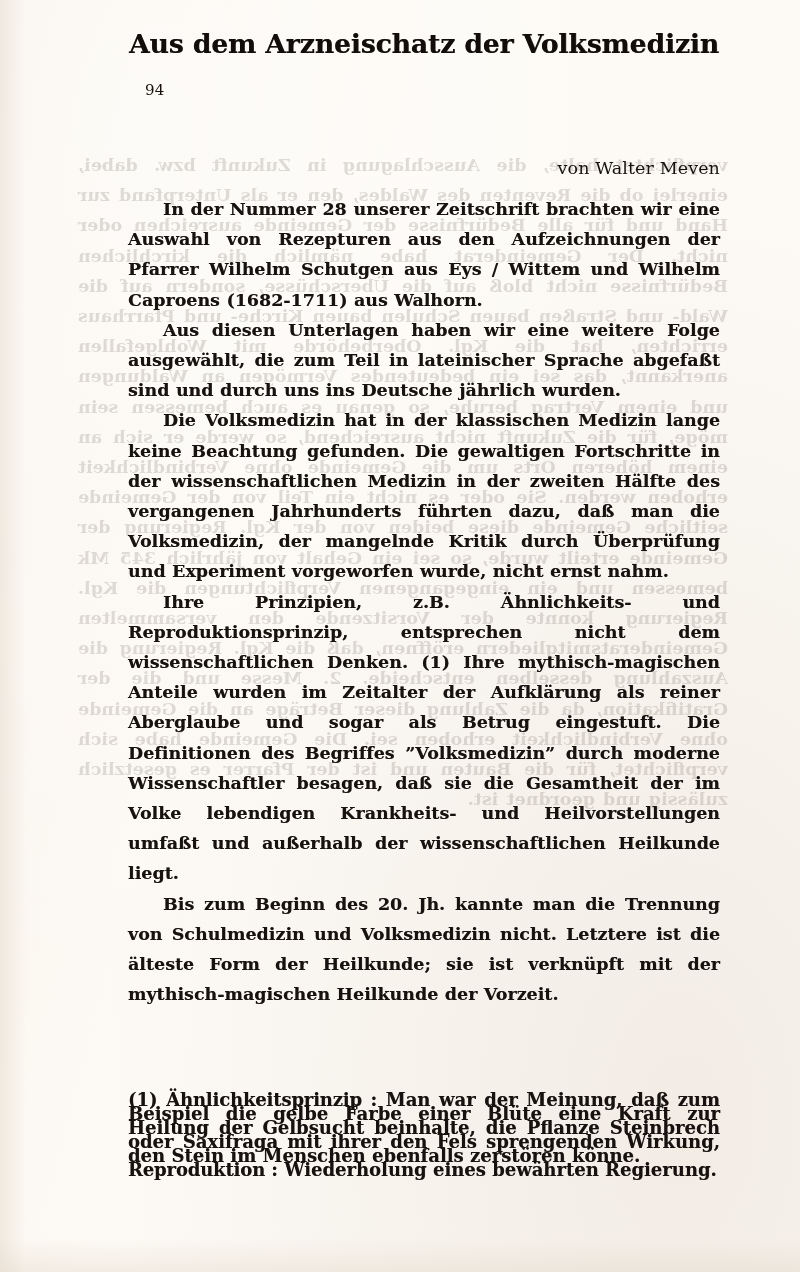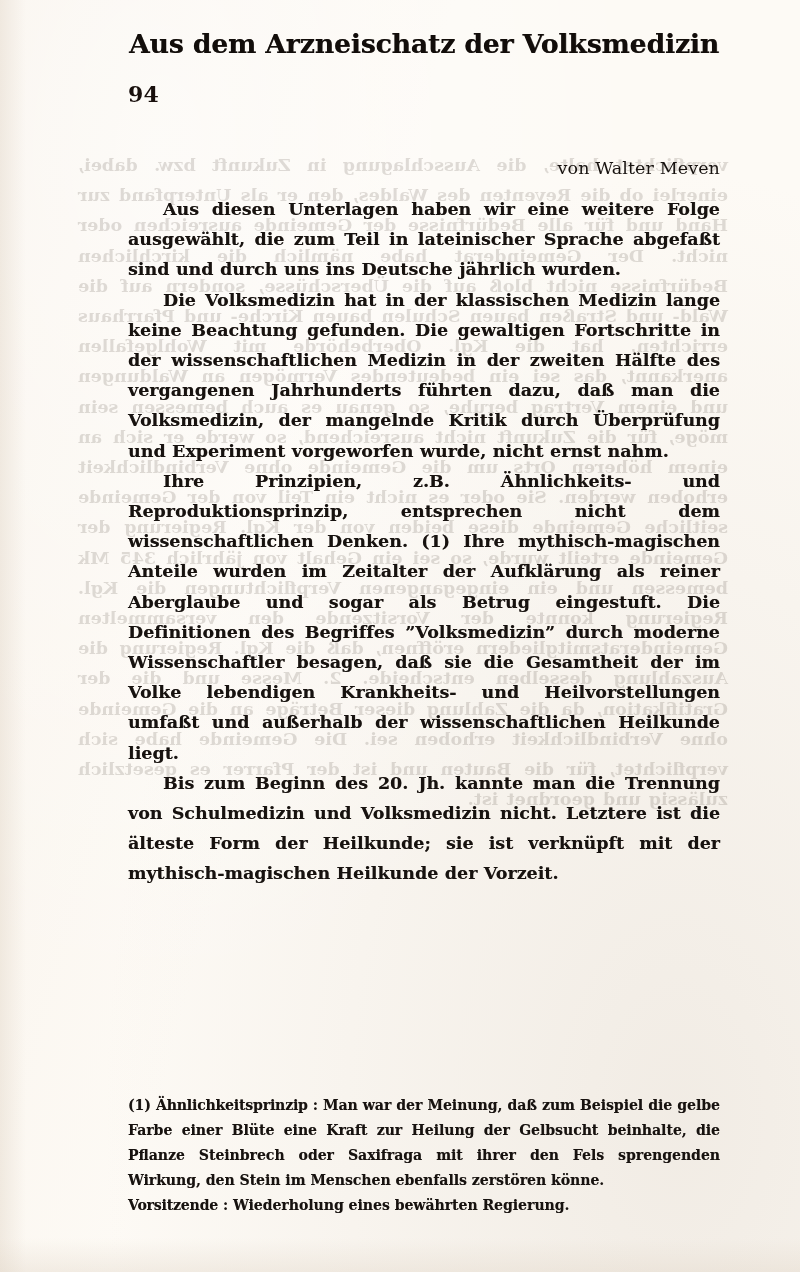--- a/index.html
+++ b/index.html
@@ -58,26 +58,26 @@
   #content {
     position: absolute;
     left: 128px;
     top: 0;
     width: 592px;
     z-index: 3;
   }
 
   .folio {
     position: absolute;
-    left: 128px;
+    left: 145px;
     top: 81px;
     z-index: 4;
     font-family: "DejaVu Serif", "Liberation Serif", serif;
-    font-size: 22px;
-    font-weight: 700;
+    font-size: 15px;
+    font-weight: 400;
     letter-spacing: 0.3px;
     color: #19100d;
   }
 
   .doc-title {
     position: absolute;
     left: 0;
     top: 0;
     width: 592px;
     text-align: center;
@@ -117,22 +117,22 @@
     text-shadow: 0.25px 0 0 rgba(23,18,15,0.55);
   }
 
   .footnotes {
     position: absolute;
     left: 128px;
     top: 1093px;
     width: 592px;
     z-index: 3;
     font-family: "DejaVu Serif", "Liberation Serif", serif;
-    font-size: 14px;
-    line-height: 25px;
+    font-size: 18px;
+    line-height: 14px;
     text-align: justify;
     color: #17120f;
   }
 
   .footnotes p {
     margin: 0;
     font-weight: 600;
     text-shadow: 0.2px 0 0 rgba(23,18,15,0.5);
   }
 
@@ -179,26 +179,27 @@
       <div class="doc-title" style="top: 28px; font-size: 26.75px;">Aus dem Arzneischatz der Volksmedizin</div>
     </div>
 
     <div style="height:48px;"></div>
 
     <div class="byline">von Walter Meven</div>
 
     <div style="height:16px;"></div>
 
     <div class="body-block">
+      <p>In der Nummer 28 unserer Zeitschrift brachten wir eine Auswahl von Rezepturen aus den Aufzeichnungen der Pfarrer Wilhelm Schutgen aus Eys / Wittem und Wilhelm Caproens (1682-1711) aus Walhorn.</p>
       <p>Aus diesen Unterlagen haben wir eine weitere Folge ausgewählt, die zum Teil in lateinischer Sprache abgefaßt sind und durch uns ins Deutsche jährlich wurden.</p>
       <p>Die Volksmedizin hat in der klassischen Medizin lange keine Beachtung gefunden. Die gewaltigen Fortschritte in der wissenschaftlichen Medizin in der zweiten Hälfte des vergangenen Jahrhunderts führten dazu, daß man die Volksmedizin, der mangelnde Kritik durch Überprüfung und Experiment vorgeworfen wurde, nicht ernst nahm.</p>
       <p>Ihre Prinzipien, z.B. Ähnlichkeits- und Reproduktionsprinzip, entsprechen nicht dem wissenschaftlichen Denken. (1) Ihre mythisch-magischen Anteile wurden im Zeitalter der Aufklärung als reiner Aberglaube und sogar als Betrug eingestuft. Die Definitionen des Begriffes ”Volksmedizin” durch moderne Wissenschaftler besagen, daß sie die Gesamtheit der im Volke lebendigen Krankheits- und Heilvorstellungen umfaßt und außerhalb der wissenschaftlichen Heilkunde liegt.</p>
       <p>Bis zum Beginn des 20. Jh. kannte man die Trennung von Schulmedizin und Volksmedizin nicht. Letztere ist die älteste Form der Heilkunde; sie ist verknüpft mit der mythisch-magischen Heilkunde der Vorzeit.</p>
     </div>
 
   </div>
 
   <div class="footnotes">
     <p><span>(1) </span><span class="fn-term">Ähnlichkeitsprinzip</span><span> : Man war der Meinung, daß zum Beispiel die gelbe Farbe einer Blüte eine Kraft zur Heilung der Gelbsucht beinhalte, die Pflanze Steinbrech oder Saxifraga mit ihrer den Fels sprengenden Wirkung, den Stein im Menschen ebenfalls zerstören könne.</span></p>
-    <p><span></span><span class="fn-term">Vorsitzende</span><span> : Wiederholung eines bewährten Regierung.</span></p>
+    <p><span></span><span class="fn-term">Reproduktion</span><span> : Wiederholung eines bewährten Regierung.</span></p>
   </div>
 
 </div>
 
 </body></html>

